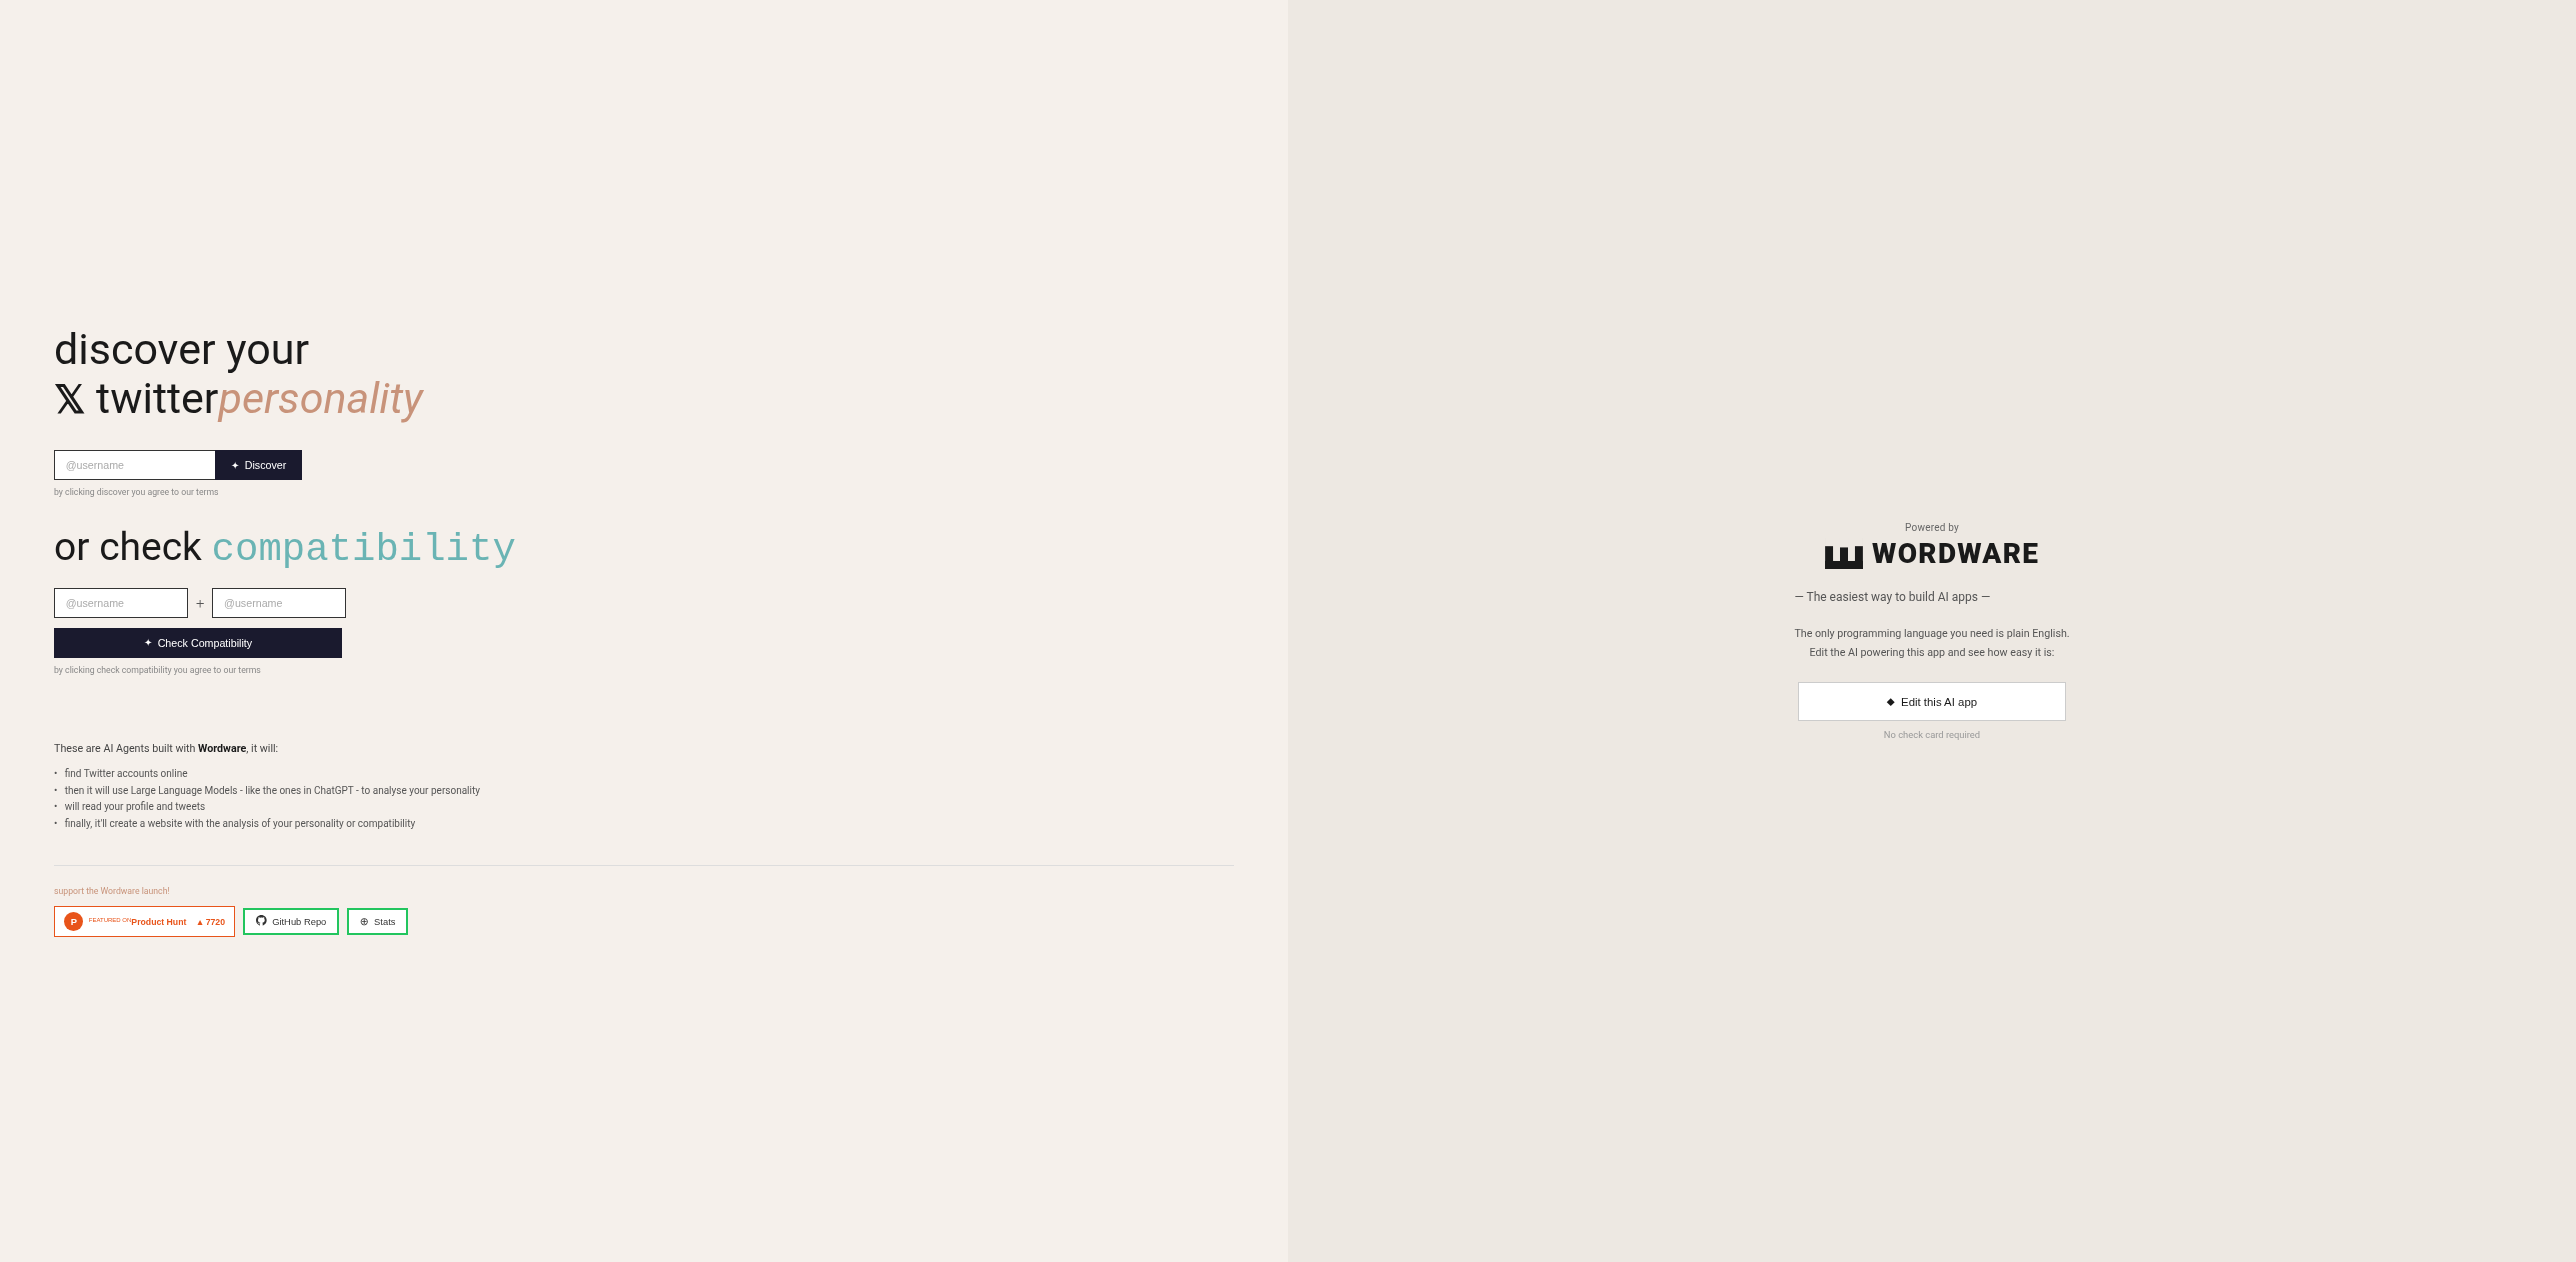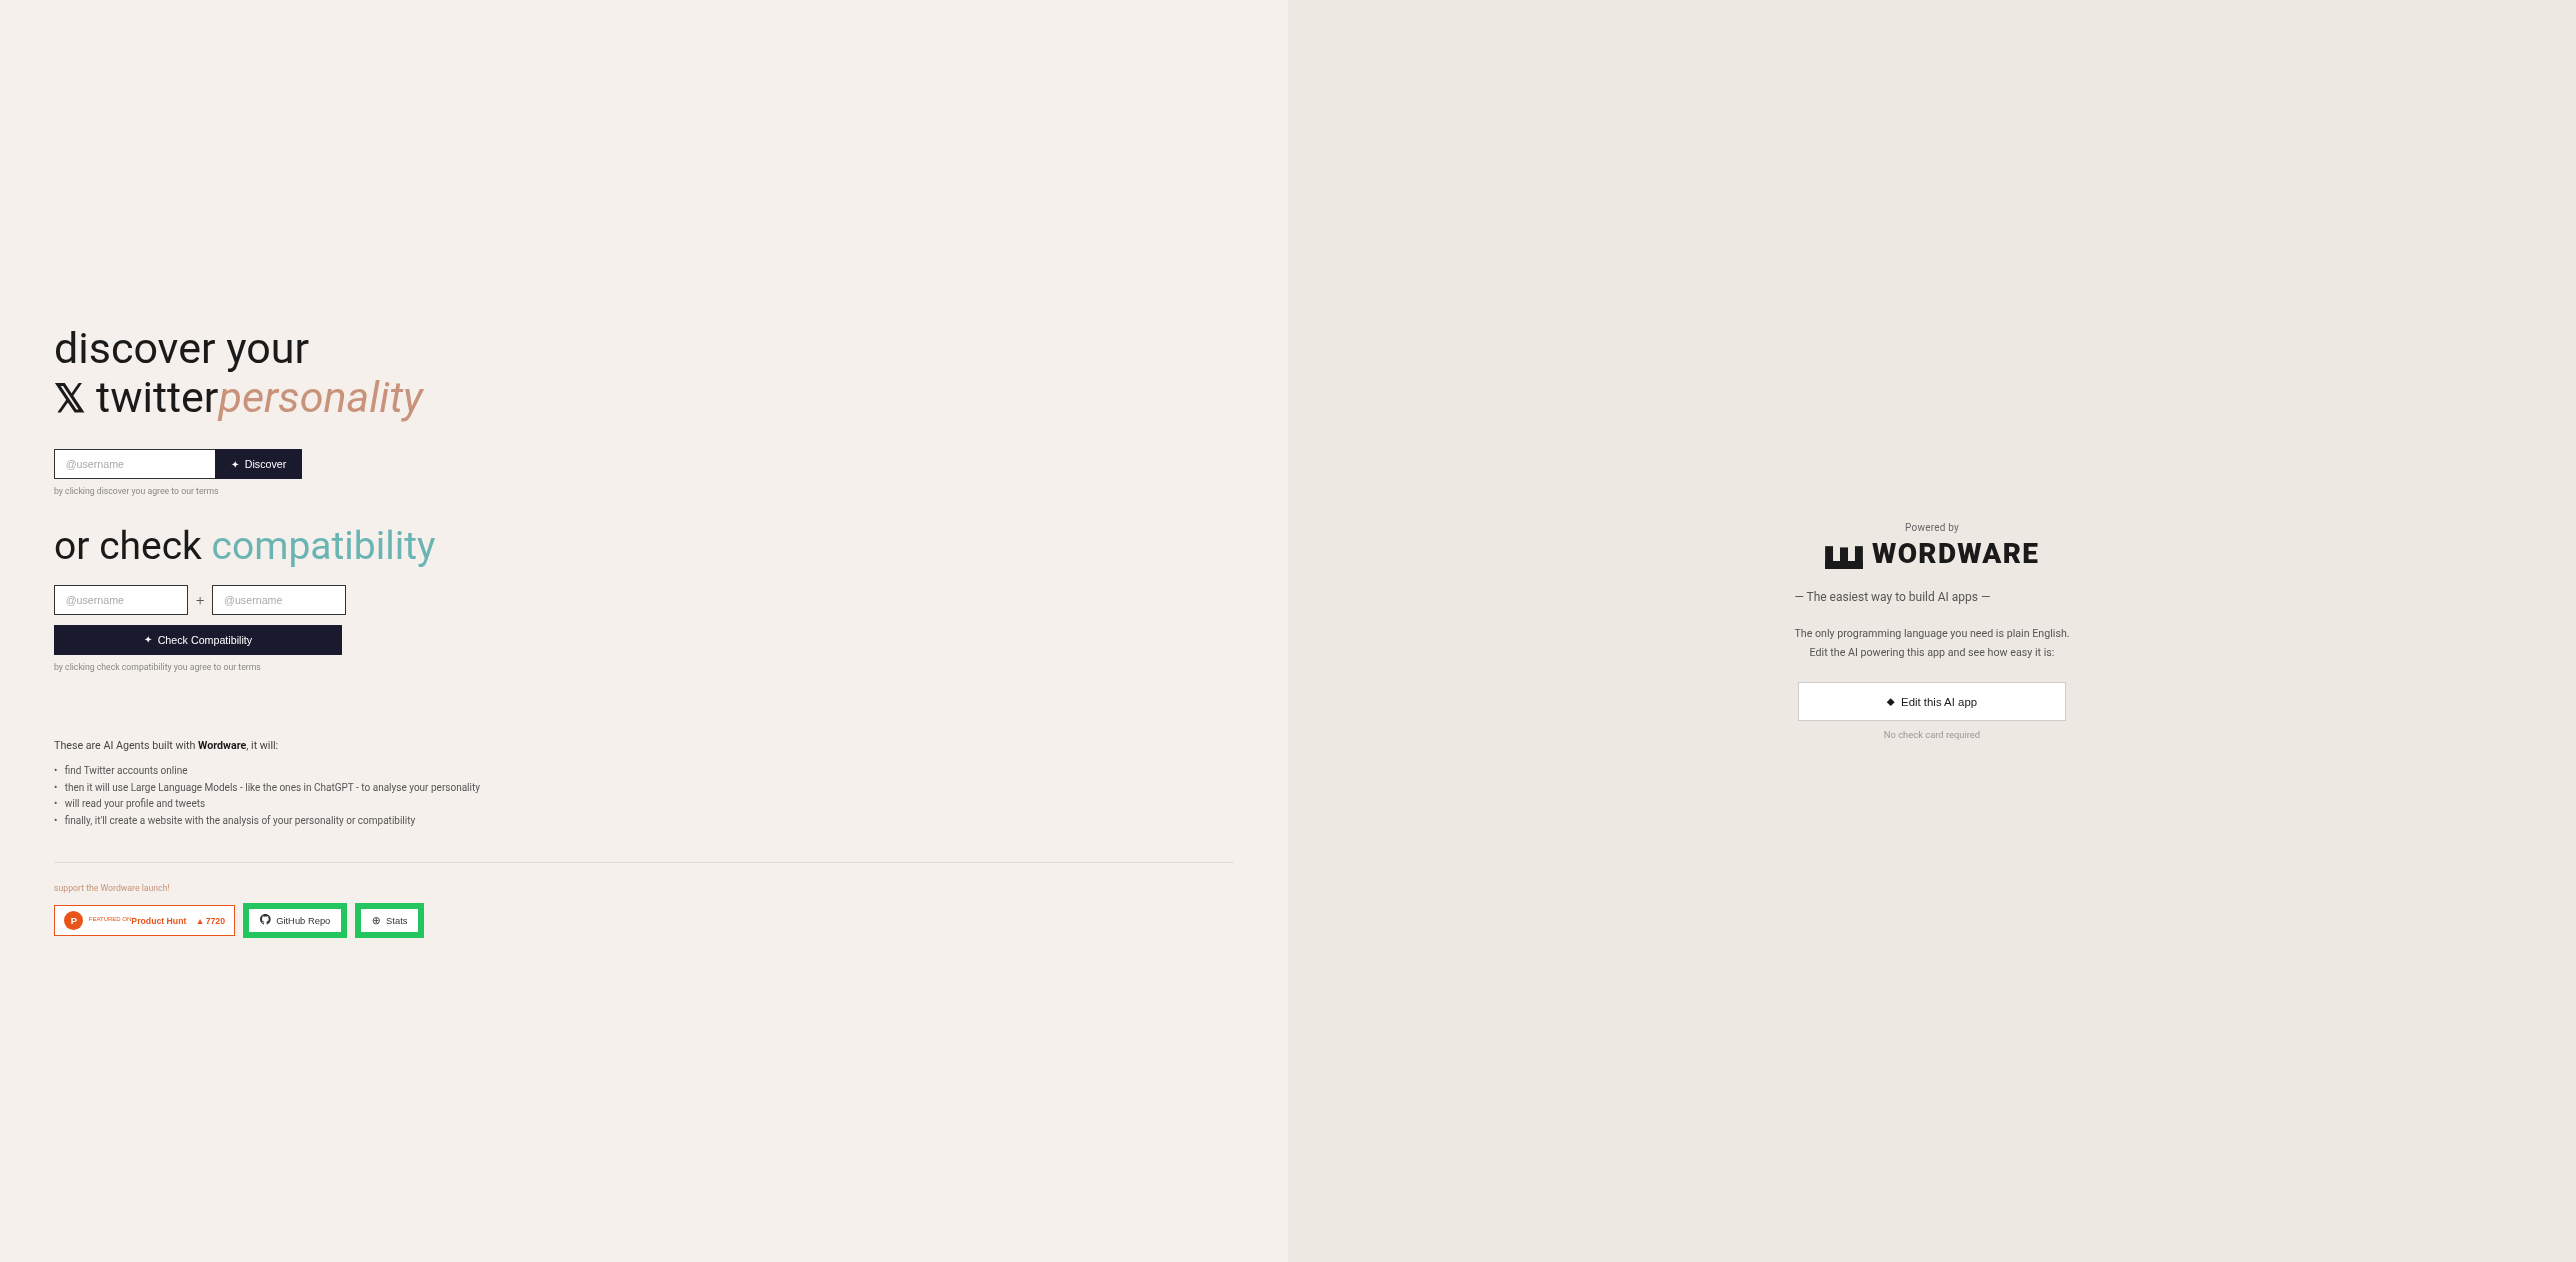--- a/index.html
+++ b/index.html
@@ -107,20 +107,21 @@
 
     .compatibility-headline {
       font-size: 39px;
       font-weight: 400;
       color: #1a1a1a;
       margin-bottom: 16px;
     }
 
     .compatibility-headline .compatibility-word {
       color: #6ab4b4;
+      font-family: Liberation Mono, monospace;
     }
 
     .compatibility-row {
       display: flex;
       align-items: center;
       gap: 8px;
       margin-bottom: 9.4px;
     }
 
     .compat-input {
@@ -261,21 +262,21 @@
       margin-left: 4px;
       display: flex;
       align-items: center;
       gap: 1.3px;
     }
 
     .github-btn, .stats-btn {
       display: flex;
       align-items: center;
       gap: 5.4px;
-      border: 6px solid #22c55e;
+      border: 2px solid #22c55e;
       padding: 5.4px 10.7px;
       background: white;
       cursor: pointer;
       font-size: 9.4px;
       color: #333;
     }
 
     
     .powered-by-label {
       font-size: 10px;

